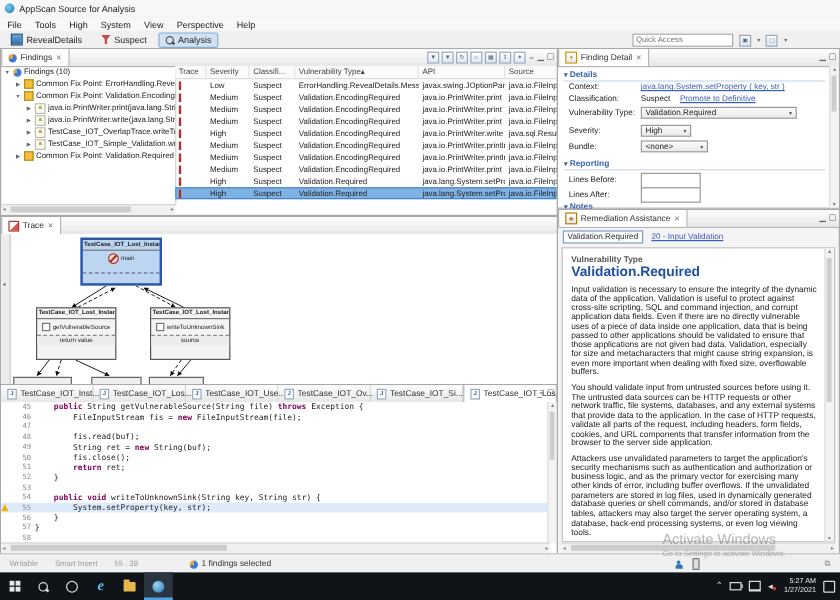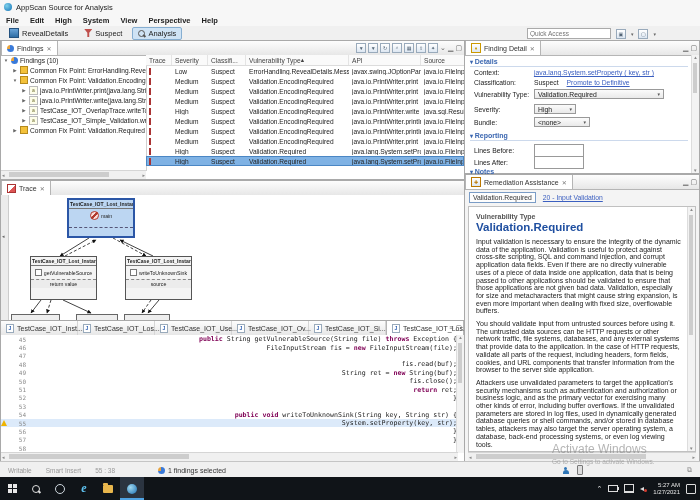--- a/index.html
+++ b/index.html
@@ -4,21 +4,21 @@
 <style>
   html,body{margin:0;padding:0;background:#444;}
   .screen{position:relative;width:700px;height:500px;background:#f0f0f0;overflow:hidden;
           font-family:"Liberation Sans",sans-serif;color:#222;}
   
   .titlebar{position:absolute;left:0;top:0;right:0;height:14px;background:#f7f7f7;border-bottom:1px solid #e3e3e3;
             display:flex;align-items:center;gap:4px;padding-left:4px;font-size:7.5px;}
   .app-logo{width:8px;height:8px;border-radius:50%;background:radial-gradient(circle at 35% 35%,#7fd0ea,#1273b8);}
   .menubar{position:absolute;left:0;top:14px;right:0;height:12px;background:#f7f7f7;border-bottom:1px solid #ebebeb;
            display:flex;align-items:center;gap:11px;padding-left:6px;font-size:7.5px;}
-  .menu-item{cursor:default;font-weight:bold;}
+  .menu-item{cursor:default;}
   .toolbar{position:absolute;left:0;top:26px;right:0;height:14px;background:#f0f0f0;border-bottom:1px solid #c9c9c9;
            display:flex;align-items:center;gap:4px;padding-left:3px;font-size:7.5px;}
   .persp{display:flex;align-items:center;gap:3px;padding:1px 5px;border:1px solid transparent;border-radius:2px;}
   .persp.active{background:#cfe3f5;border-color:#86aed1;}
   .ic{display:inline-block;}
   .ic-config{width:8px;height:8px;background:linear-gradient(#6aa4d8,#2e6da4);border:1px solid #24527f;}
   .ic-triage{width:8px;height:8px;background:#c0504d;clip-path:polygon(0 0,100% 0,62% 48%,62% 100%,38% 100%,38% 48%);}
   .ic-analysis{width:5px;height:5px;border:1.5px solid #555;border-radius:50%;position:relative;}
   .ic-analysis::after{content:"";position:absolute;left:4px;top:4px;width:3px;height:1.5px;background:#555;transform:rotate(45deg);}
   .qa-wrap{position:absolute;right:44px;top:2px;display:flex;align-items:center;gap:5px;}
@@ -86,21 +86,21 @@
   
   .etab{max-width:66px;}
   .ic-java{width:6px;height:7px;flex:none;background:#fff;border:1px solid #9ab;color:#2a5db0;font-weight:bold;font-size:5px;
            display:inline-flex;align-items:center;justify-content:center;}
   .ebody{position:absolute;left:0;top:14px;right:7px;bottom:8px;overflow:hidden;background:#fff;}
   .code-line{display:flex;height:8.4px;align-items:center;font-family:"DejaVu Sans Mono",monospace;font-size:6.6px;white-space:pre;}
   .gmark{width:7px;flex:none;height:8.4px;position:relative;}
   .warn{position:absolute;left:0;top:1px;width:0;height:0;border-left:3.5px solid transparent;border-right:3.5px solid transparent;
         border-bottom:6px solid #f0b400;}
   .ln{width:18px;flex:none;text-align:right;padding-right:3px;color:#8a8a8a;font-size:6px;font-family:"DejaVu Sans Mono",monospace;}
-  .ct{flex:1;overflow:hidden;text-align:right;}
+  .ct{flex:1;overflow:hidden;}
   .code-line.hl{background:#dceafa;}
   .kw{color:#7f0055;font-weight:bold;}
   
   .rsub{position:absolute;left:4px;top:17px;display:flex;align-items:center;gap:7px;font-size:6.8px;}
   .rtype-btn{border:1px solid #7a9cc6;background:#fdfdfd;padding:1px 3px;color:#333;}
   .rcontent{position:absolute;left:3px;right:3px;top:31px;bottom:9px;background:#fff;border:1px solid #c0c0c0;
             padding:6px 14px 0 7px;overflow:hidden;box-sizing:border-box;}
   .rh-small{font-size:7px;font-weight:bold;color:#555;}
   .rh-large{font-size:11.5px;font-weight:bold;color:#1f4fa0;margin:1px 0 5px;}
   .rcontent p{font-size:7px;line-height:7.7px;margin:0 0 5px;color:#1c1c1c;}
@@ -151,21 +151,21 @@
 
 <div class="screen">
 
   <div class="titlebar">
     <span class="app-logo"></span>
     <span>AppScan Source for Analysis</span>
   </div>
 
   <div class="menubar" id="menu-items">
       <span class="menu-item">File</span>
-      <span class="menu-item">Edit</span>
+      <span class="menu-item">Tools</span>
       <span class="menu-item">High</span>
       <span class="menu-item">System</span>
       <span class="menu-item">View</span>
       <span class="menu-item">Perspective</span>
       <span class="menu-item">Help</span>
     </div>
 
   <div class="toolbar">
     <span id="persp-buttons" style="display:flex;gap:4px;align-items:center;">
         <span class="persp">

